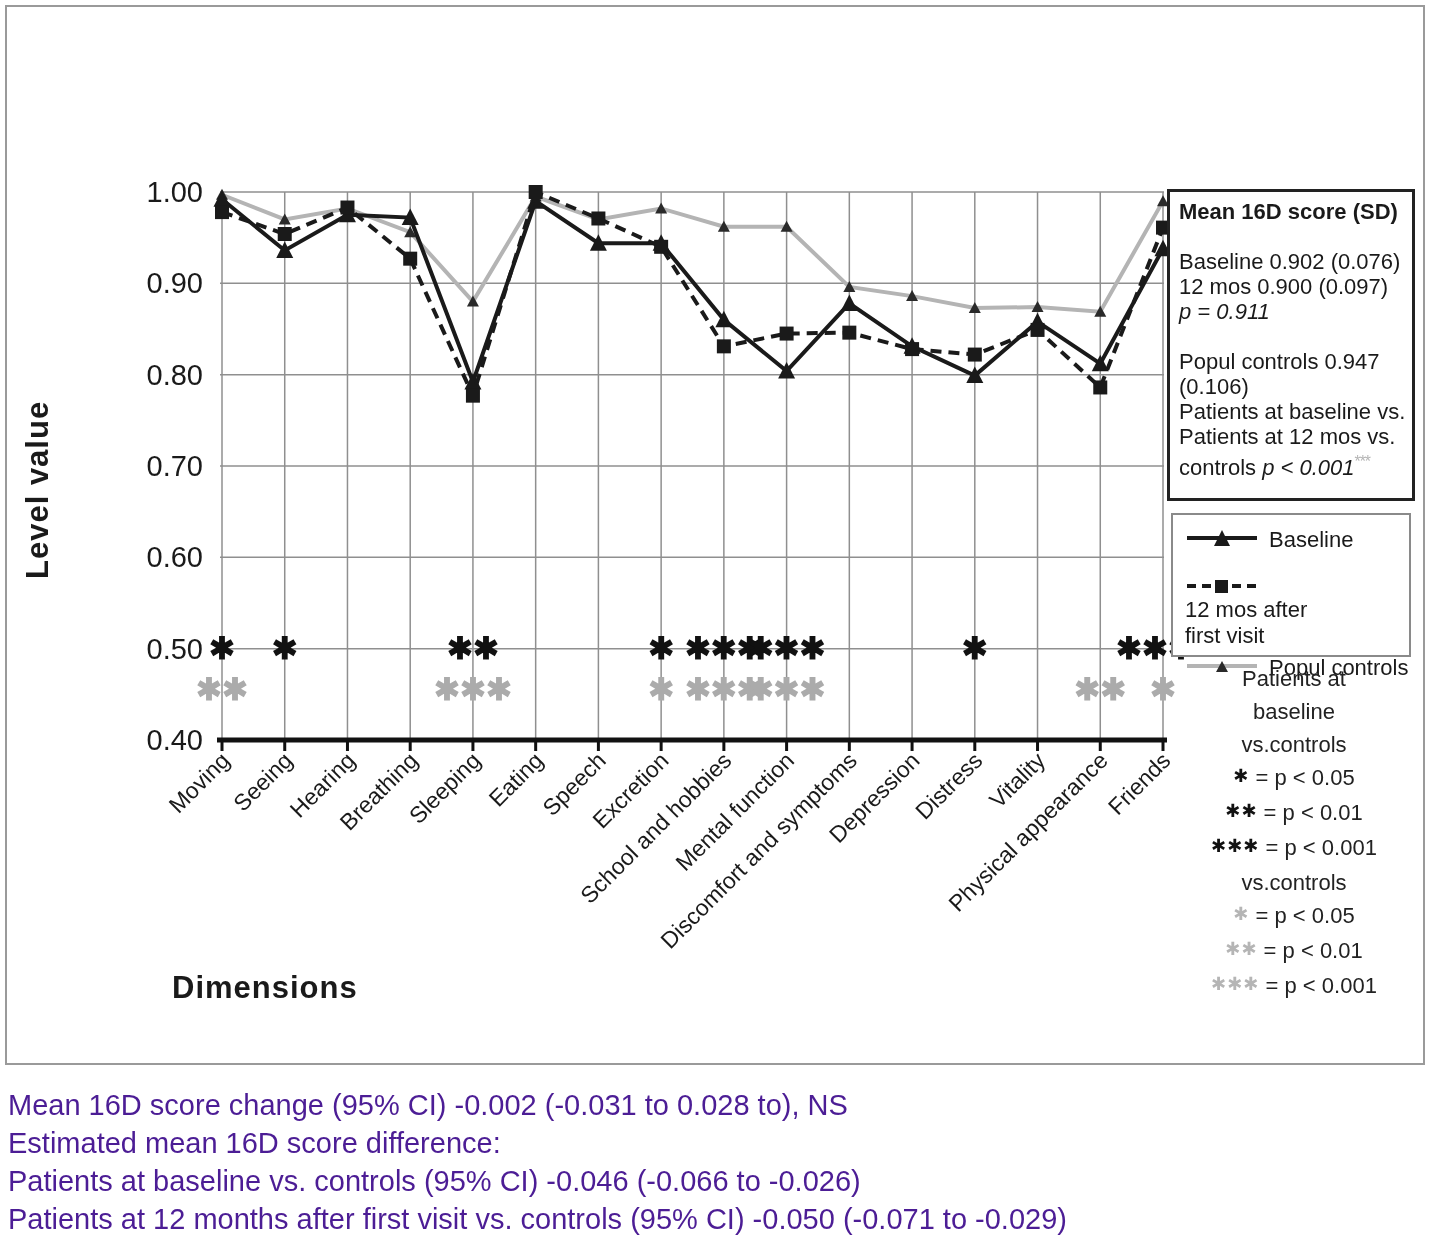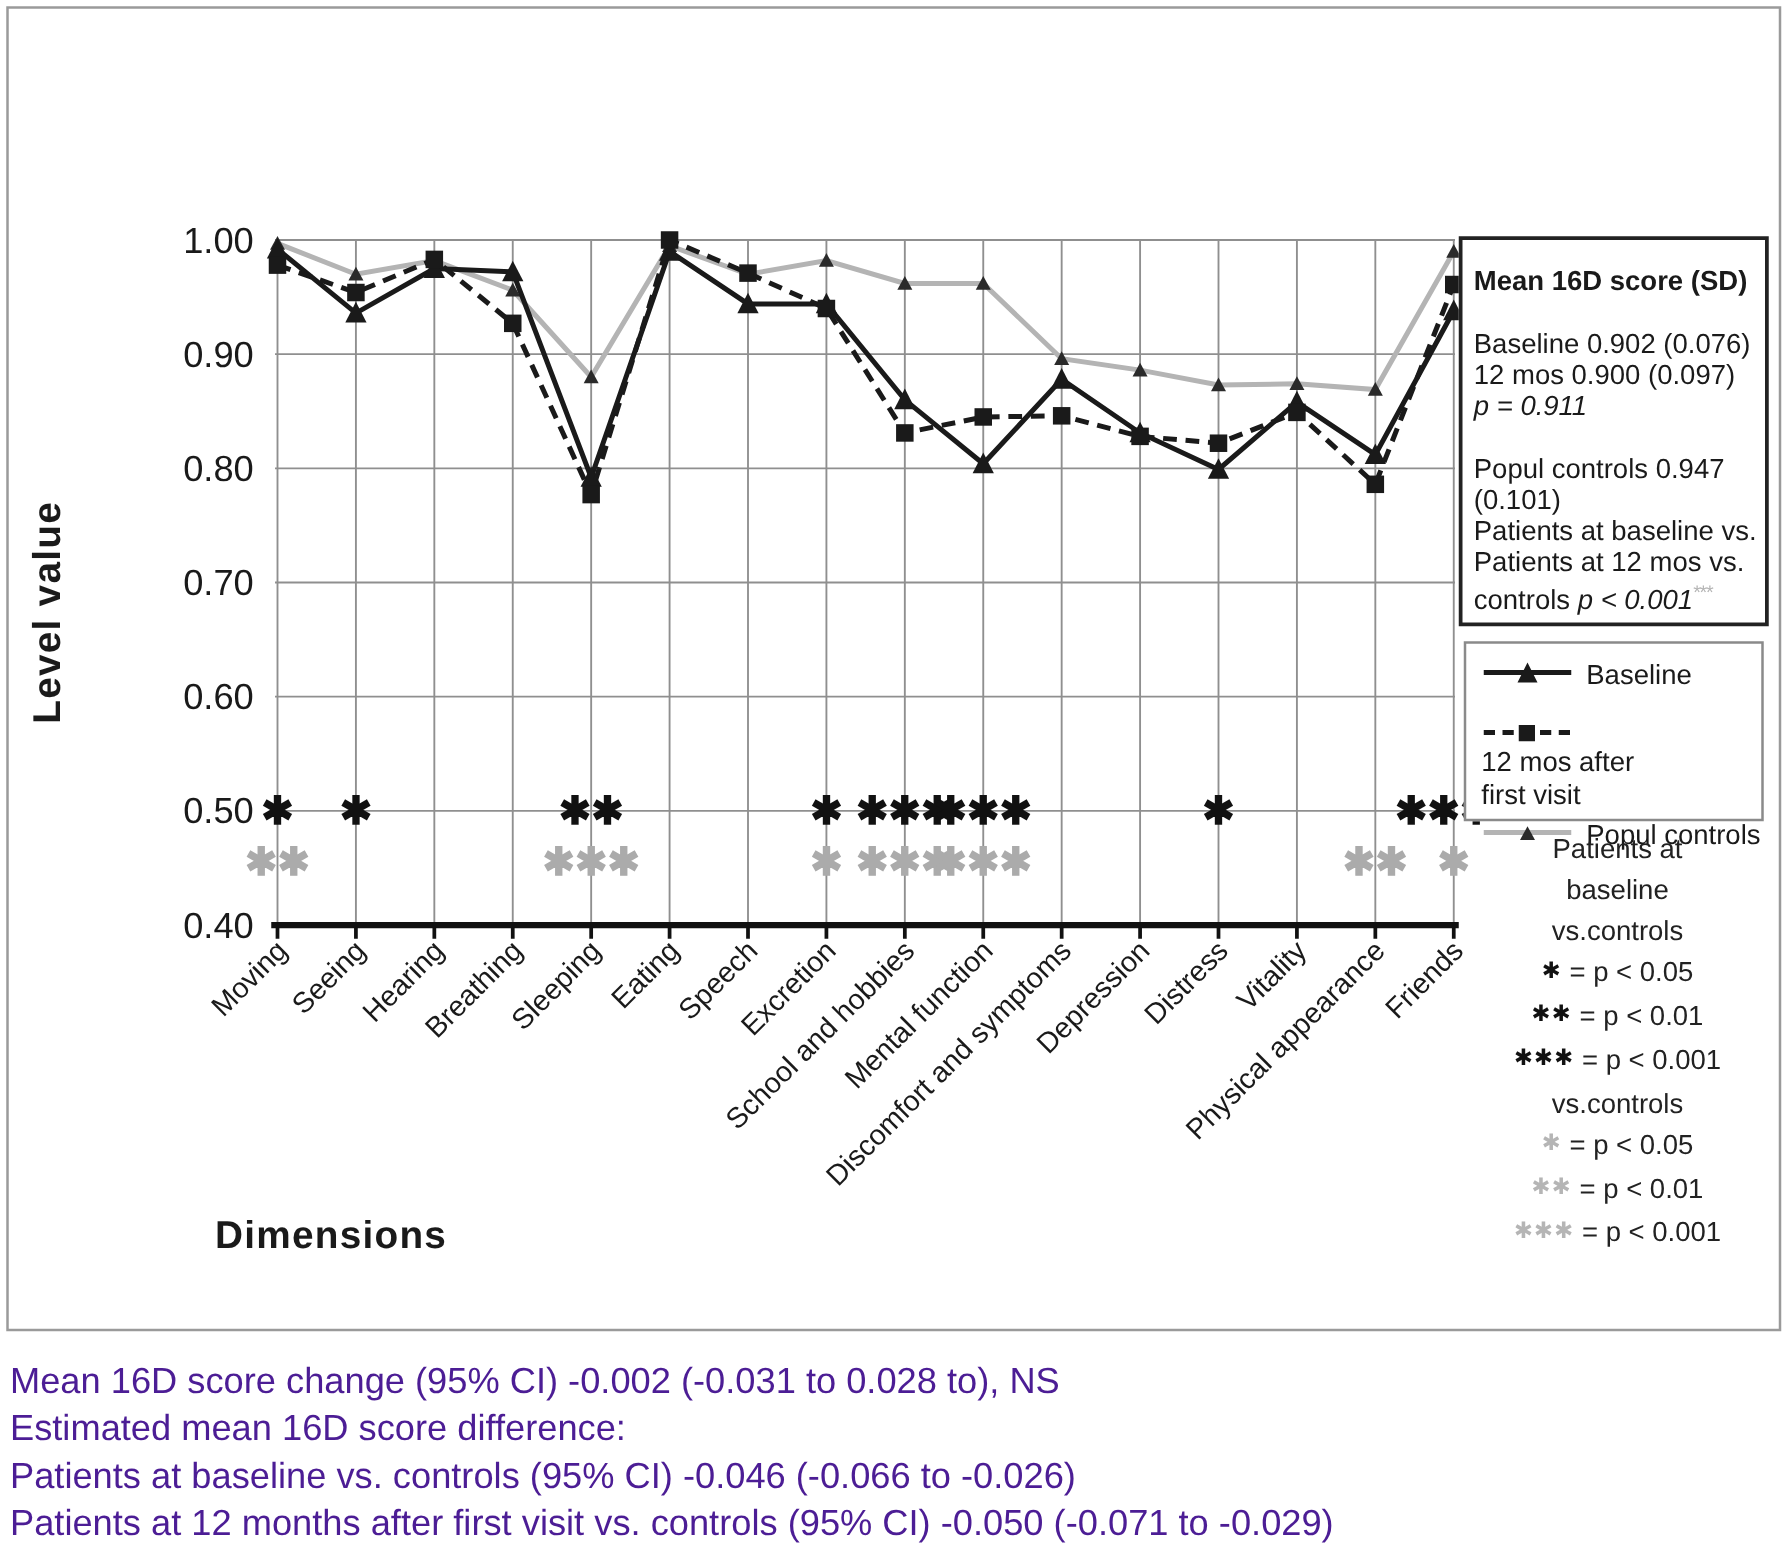--- a/index.html
+++ b/index.html
@@ -1,21 +1,21 @@
 <!DOCTYPE html>
 <html><head>
 <meta charset="utf-8">
 <style>
   html,body{margin:0;padding:0;background:#fff;}
   body{width:1432px;height:1244px;position:relative;font-family:"Liberation Sans",sans-serif;color:#1a1a1a;overflow:hidden;}
   .figure-border{position:absolute;left:5px;top:5px;width:1416px;height:1056px;border:2px solid #9a9a9a;background:#fff;}
   #chart{position:absolute;left:0;top:0;}
   .y-title{position:absolute;left:20px;top:345px;height:290px;writing-mode:vertical-rl;transform:rotate(180deg);font-size:31px;font-weight:bold;letter-spacing:1px;text-align:center;}
   .x-title{position:absolute;left:172px;top:925px;font-size:31px;font-weight:bold;letter-spacing:1px;margin-top:45px;}
-  .score-box{position:absolute;left:1167px;top:189px;width:248px;height:312px;border:3px solid #222;box-sizing:border-box;background:#fff;padding:20px 2px 0 9px;font-size:22px;line-height:25px;}
+  .score-box{position:absolute;left:1167px;top:189px;width:248px;height:312px;border:3px solid #222;box-sizing:border-box;background:#fff;padding:7px 2px 0 9px;font-size:22px;line-height:25px;}
   .score-box .ln{white-space:nowrap;}
   .score-box .gap{height:25px;}
   .score-box .b{font-weight:bold;}
   .score-box i{font-style:italic;}
   .sup{vertical-align:super;font-size:0.72em;letter-spacing:-1px;}
   .legend-box{position:absolute;left:1171px;top:513px;width:240px;height:144px;border:2px solid #8a8a8a;box-sizing:border-box;background:#fff;padding:6px 0 0 12px;font-size:22px;}
   .legend-row{display:flex;align-items:flex-start;}
   .legend-row svg{flex:0 0 auto;margin-right:8px;}
   .legend-label{line-height:26px;}
   .sig-key{position:absolute;left:1160px;top:662px;width:268px;text-align:center;font-size:22px;line-height:33px;color:#222;}
@@ -182,21 +182,21 @@
 <div class="x-title">Dimensions</div>
 
 <div class="score-box" id="score-box">
     <div class="ln"><span class="b">Mean 16D score (SD)</span></div>
     <div class="gap"></div>
     <div class="ln"><span>Baseline 0.902 (0.076)</span></div>
     <div class="ln"><span>12 mos 0.900 (0.097)</span></div>
     <div class="ln"><i>p = 0.911</i></div>
     <div class="gap"></div>
     <div class="ln"><span>Popul controls 0.947</span></div>
-    <div class="ln"><span>(0.101)</span></div>
+    <div class="ln"><span>(0.106)</span></div>
     <div class="ln"><span>Patients at baseline vs.</span></div>
     <div class="ln"><span>Patients at 12 mos vs.</span></div>
     <div class="ln"><span>controls </span><i>p &lt; 0.001</i><span class="sup" style="color: rgb(181, 181, 181);">***</span></div>
   </div>
 <div class="legend-box" id="legend-box">
     <div class="legend-row" style="margin-top: 6px;">
       <svg width="76" height="22">
         <line x1="2" y1="11" x2="72" y2="11" stroke="#1a1a1a" stroke-width="4"></line>
         <path d="M37 3 L45 19 L29 19 Z" fill="#1a1a1a"></path>
       </svg>

